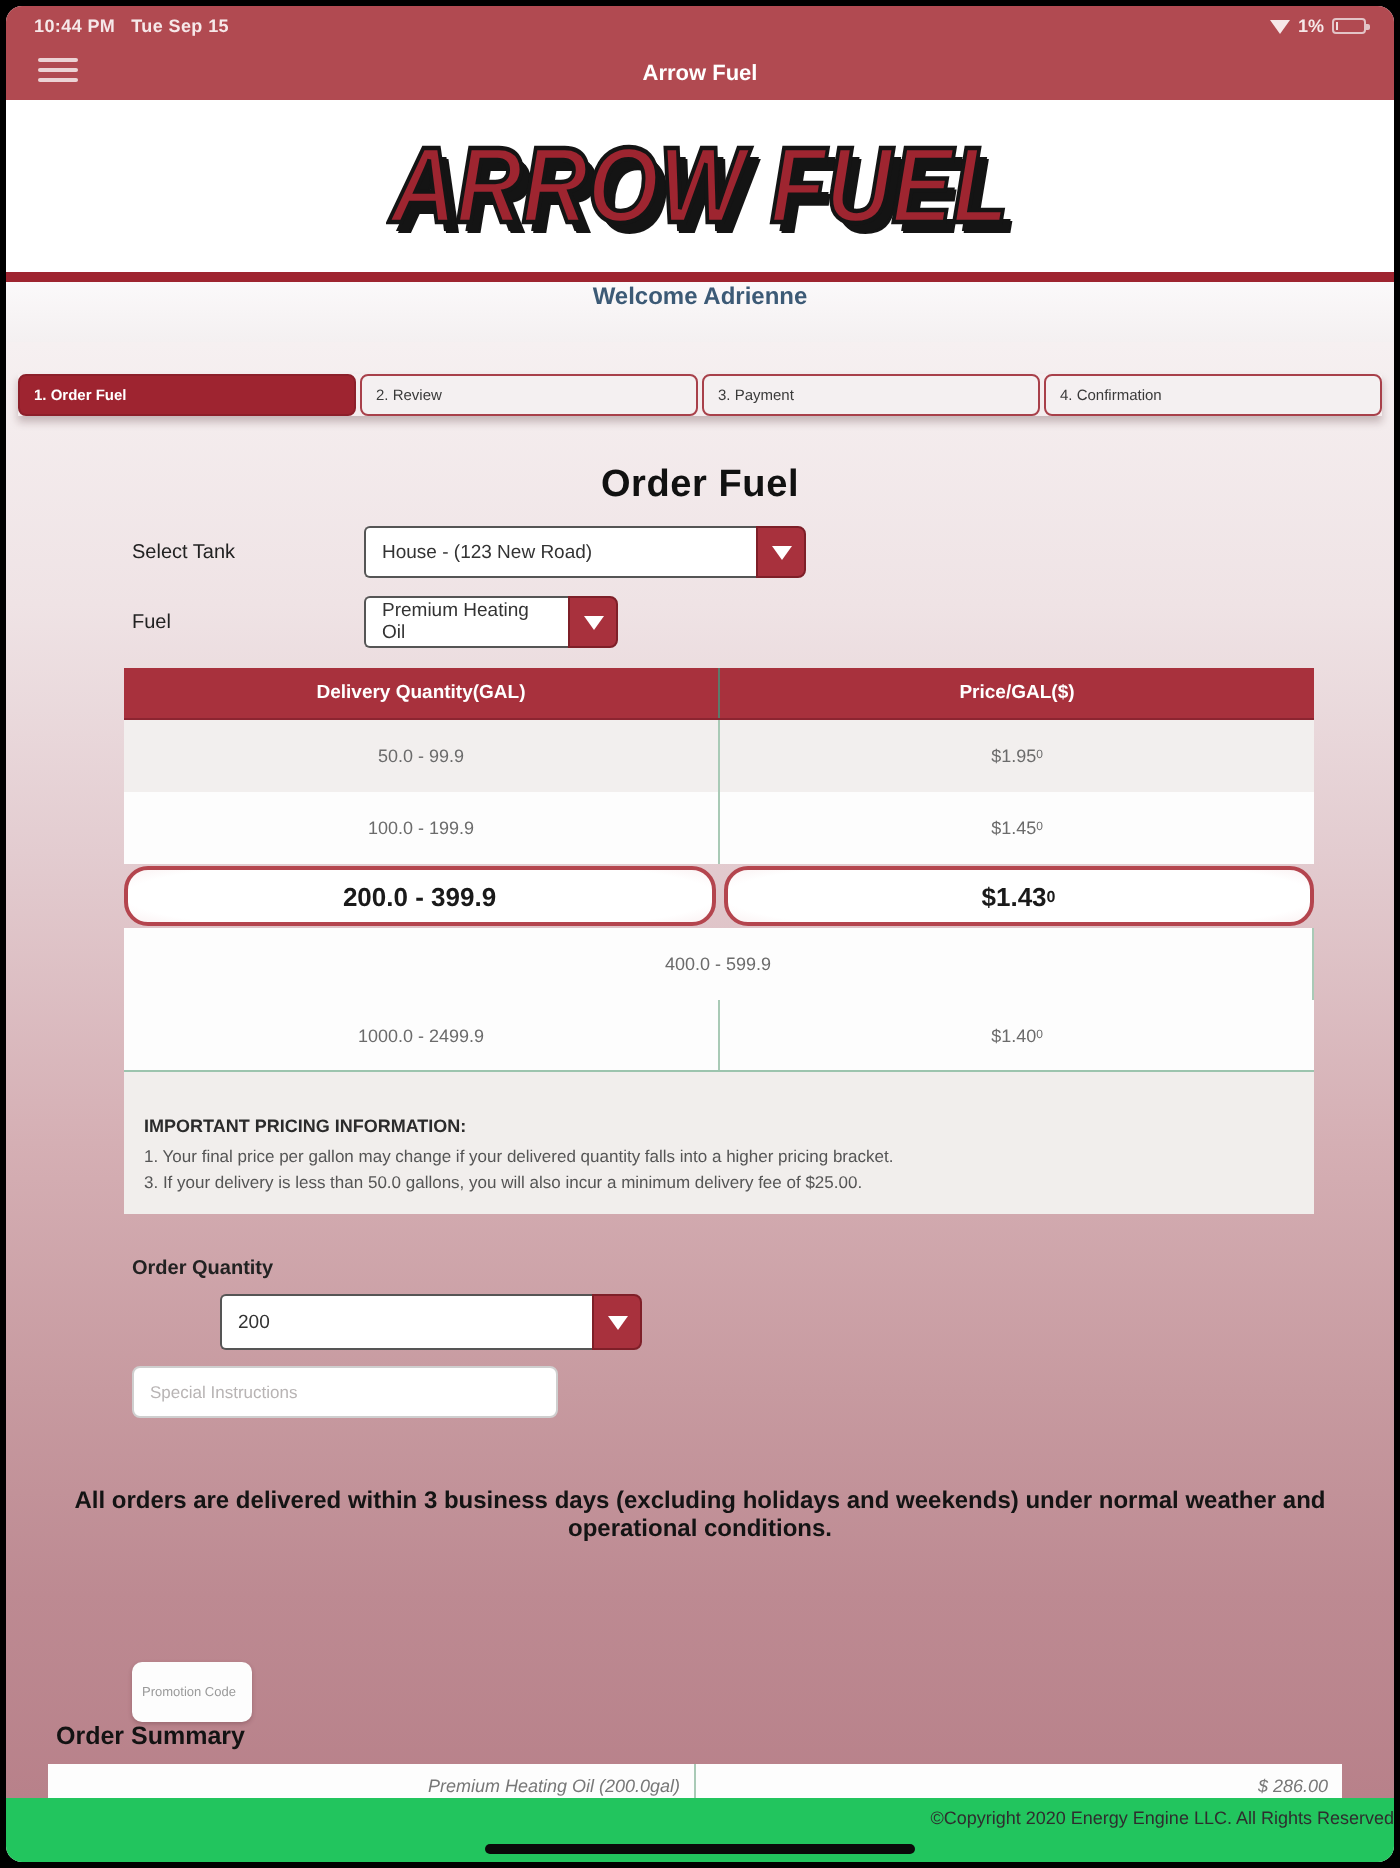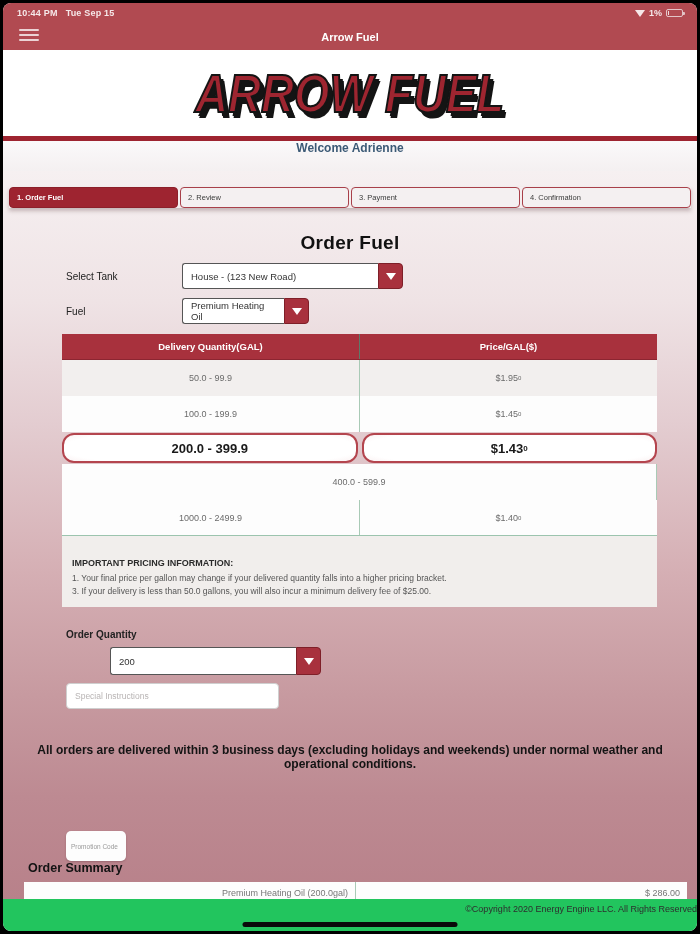--- a/index.html
+++ b/index.html
@@ -176,21 +176,21 @@
     font-size:6.5px; color:#333; padding:0 5px;
     font-family:"Liberation Sans", sans-serif;
     box-shadow:0 1px 2px rgba(80,40,45,.3);
     flex:0 0 auto;
   }
   .promo-input::placeholder { color:#9a9a9a; }
   
   .summary-heading {
     margin:auto 0 7px 25px; font-size:12.5px; font-weight:bold; color:#131313; flex:0 0 auto;
   }
-  .summary-row { display:flex; margin:0 10px 3px 21px; height:22px; background:#fdfdfd; flex:0 0 auto; }
+  .summary-row { display:flex; margin:0 26px 3px 21px; height:22px; background:#fdfdfd; flex:0 0 auto;font-style:italic; }
   .summary-row .cell {
     flex:1; display:flex; align-items:center; justify-content:flex-end;
     font-size:9px; color:#777; padding-right:7px;
   }
   .summary-row .cell:first-child { border-right:1px solid #a9cab6; }
   
   .app-footer {
     height:32px; background:#22c55e; flex:0 0 auto; position:relative;
     display:flex; align-items:flex-start; justify-content:flex-end; padding-top:5px;
   }

